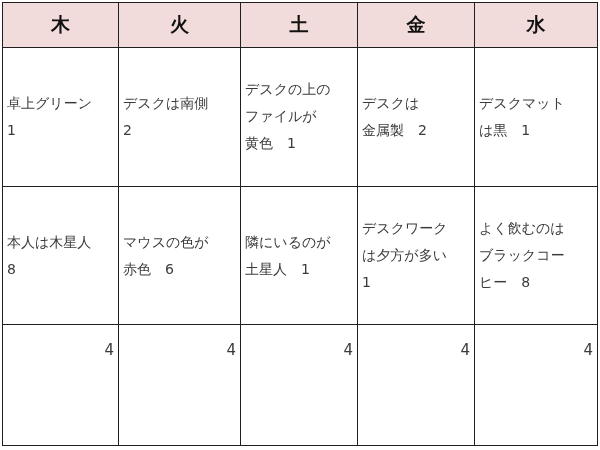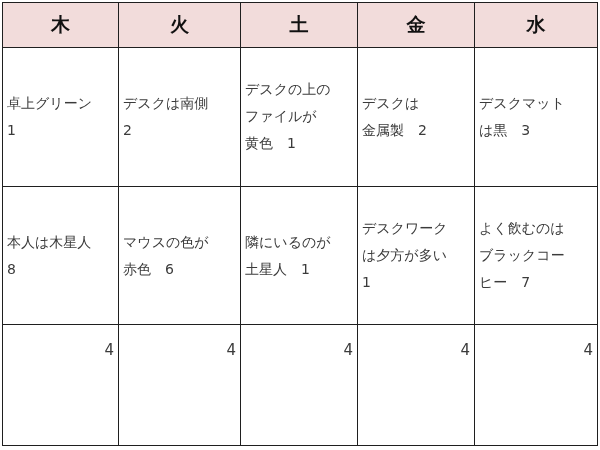--- a/index.html
+++ b/index.html
@@ -74,35 +74,35 @@
       <td>卓上グリーン
 1</td>
       <td>デスクは南側
 2</td>
       <td>デスクの上の
 ファイルが
 黄色　1</td>
       <td>デスクは
 金属製　2</td>
       <td>デスクマット
-は黒　3</td>
+は黒　1</td>
     </tr>
     <tr style="height:80px">
       <td>本人は木星人
 8</td>
       <td>マウスの色が
 赤色　6</td>
       <td>隣にいるのが
 土星人　1</td>
       <td>デスクワーク
 は夕方が多い
 1</td>
       <td>よく飲むのは
 ブラックコー
-ヒー　7</td>
+ヒー　8</td>
     </tr>
     <tr style="height:73px">
       <td class="total">4</td>
       <td class="total">4</td>
       <td class="total">4</td>
       <td class="total">4</td>
       <td class="total">4</td>
     </tr>
   </tbody>
 </table>

